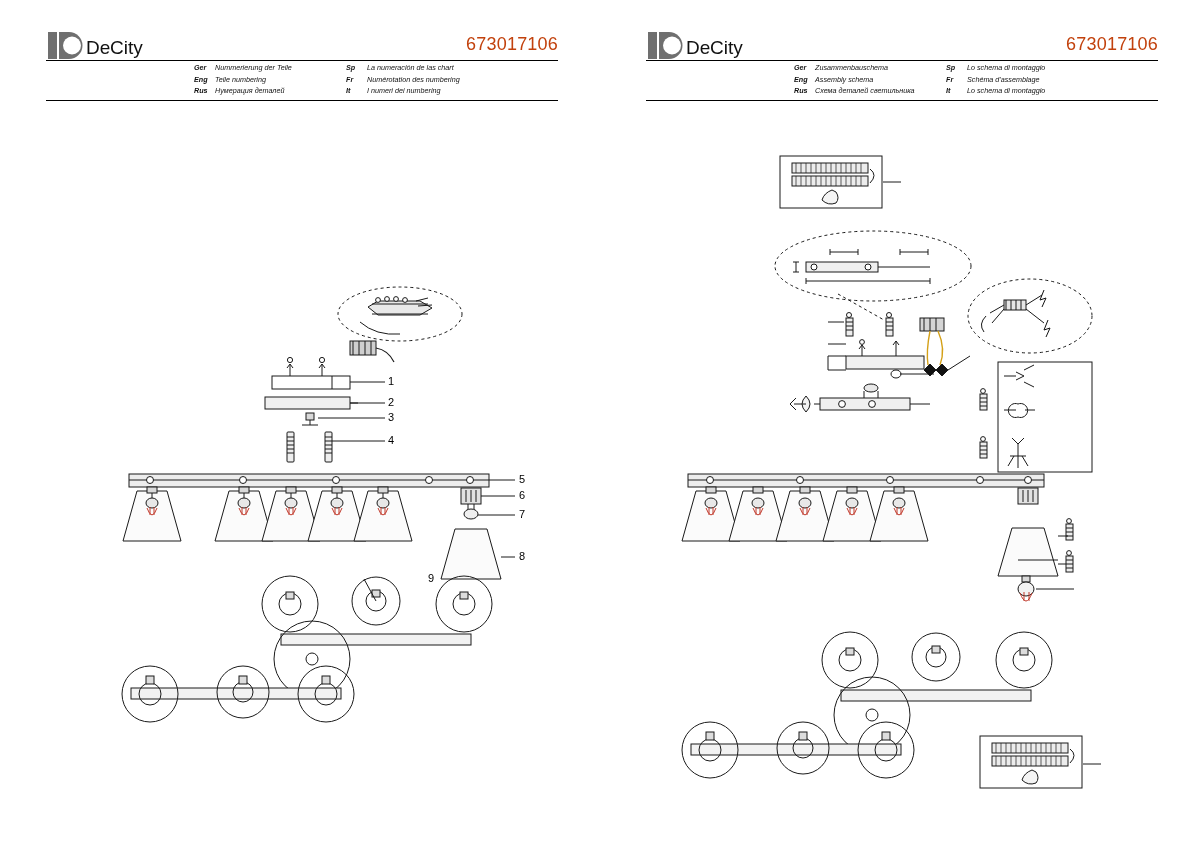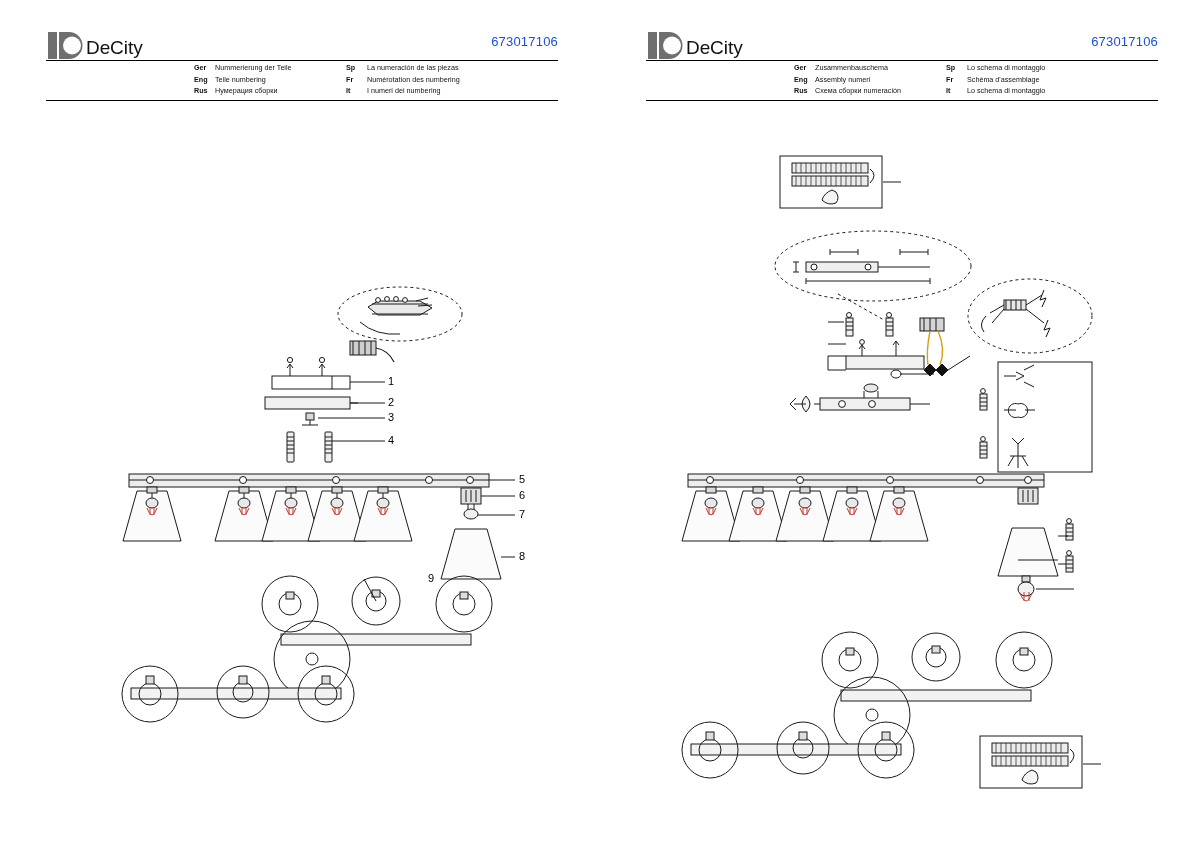--- a/index.html
+++ b/index.html
@@ -12,25 +12,25 @@
   }
   .sheet{position:relative;width:1200px;height:848px;}
   .page{position:absolute;top:4px;height:848px;width:600px;padding-left:34px;}
   .page-left{left:0;}
   .page-right{left:600px;}
 
   
   .hdr{position:absolute;left:46px;top:26px;width:512px;height:72px;}
   .logo{position:absolute;left:0;top:0;width:120px;height:36px;}
   .logo svg{display:block;}
-  .doc-code{position:absolute;right:0;top:4px;font-size:13px;letter-spacing:.2px;color:#1d4ed8;}
+  .doc-code{position:absolute;right:0;top:4px;font-size:18px;letter-spacing:.2px;color:#c2410c;}
   .hdr-rule{position:absolute;left:0;top:30px;width:512px;height:1px;background:#000;}
   .hdr-rule2{position:absolute;left:0;top:70px;width:512px;height:1px;background:#000;}
   .langtbl{position:absolute;left:148px;top:32px;width:364px;font-size:7.2px;line-height:11.6px;}
-  .langtbl .col{position:absolute;top:0;}
+  .langtbl .col{position:absolute;top:0;font-style:italic;}
   .langtbl .c1{left:0;width:150px;}
   .langtbl .c2{left:152px;width:212px;}
   .langtbl .row{white-space:nowrap;}
   .langtbl b{font-weight:bold;display:inline-block;width:21px;}
 
   
   .art{position:absolute;left:0;top:0;width:600px;height:848px;}
   .lbl{position:absolute;font-size:11px;color:#000;}
   svg{overflow:visible;}
 </style>
@@ -51,24 +51,24 @@
           <text x="64" y="24" font-family="Liberation Sans, sans-serif" font-size="19" fill="#111">City</text>
         </svg>
       </div>
       <div class="doc-code">673017106</div>
       <div class="hdr-rule"></div>
       <div class="hdr-rule2"></div>
       <div class="langtbl">
         <div class="col c1">
           <div class="row"><b>Ger</b><span>Nummerierung der Teile</span></div>
           <div class="row"><b>Eng</b><span>Teile numbering</span></div>
-          <div class="row"><b>Rus</b><span>Нумерация сборки</span></div>
+          <div class="row"><b>Rus</b><span>Нумерация деталей</span></div>
         </div>
         <div class="col c2">
-          <div class="row"><b>Sp</b><span>La numeración de las piezas</span></div>
+          <div class="row"><b>Sp</b><span>La numeración de las chart</span></div>
           <div class="row"><b>Fr</b><span>Numérotation des numbering</span></div>
           <div class="row"><b>It</b><span>I numeri dei numbering</span></div>
         </div>
       </div>
     </div>
 
     <svg class="art" viewBox="0 0 600 848" width="600" height="848">
       <g fill="none" stroke="#1a1a1a" stroke-width="1">
 
         <g stroke-dasharray="3 3">
@@ -250,22 +250,22 @@
           <text x="40" y="24" font-family="Liberation Sans, sans-serif" font-size="19" fill="#111">De</text>
           <text x="64" y="24" font-family="Liberation Sans, sans-serif" font-size="19" fill="#111">City</text>
         </svg>
       </div>
       <div class="doc-code">673017106</div>
       <div class="hdr-rule"></div>
       <div class="hdr-rule2"></div>
       <div class="langtbl">
         <div class="col c1">
           <div class="row"><b>Ger</b><span>Zusammenbauschema</span></div>
-          <div class="row"><b>Eng</b><span>Assembly numeri</span></div>
-          <div class="row"><b>Rus</b><span>Схема сборки numeración</span></div>
+          <div class="row"><b>Eng</b><span>Assembly schema</span></div>
+          <div class="row"><b>Rus</b><span>Схема деталей светильника</span></div>
         </div>
         <div class="col c2">
           <div class="row"><b>Sp</b><span>Lo schema di montaggio</span></div>
           <div class="row"><b>Fr</b><span>Schéma d'assemblage</span></div>
           <div class="row"><b>It</b><span>Lo schema di montaggio</span></div>
         </div>
       </div>
     </div>
 
     <svg class="art" viewBox="0 0 600 848" width="600" height="848">

